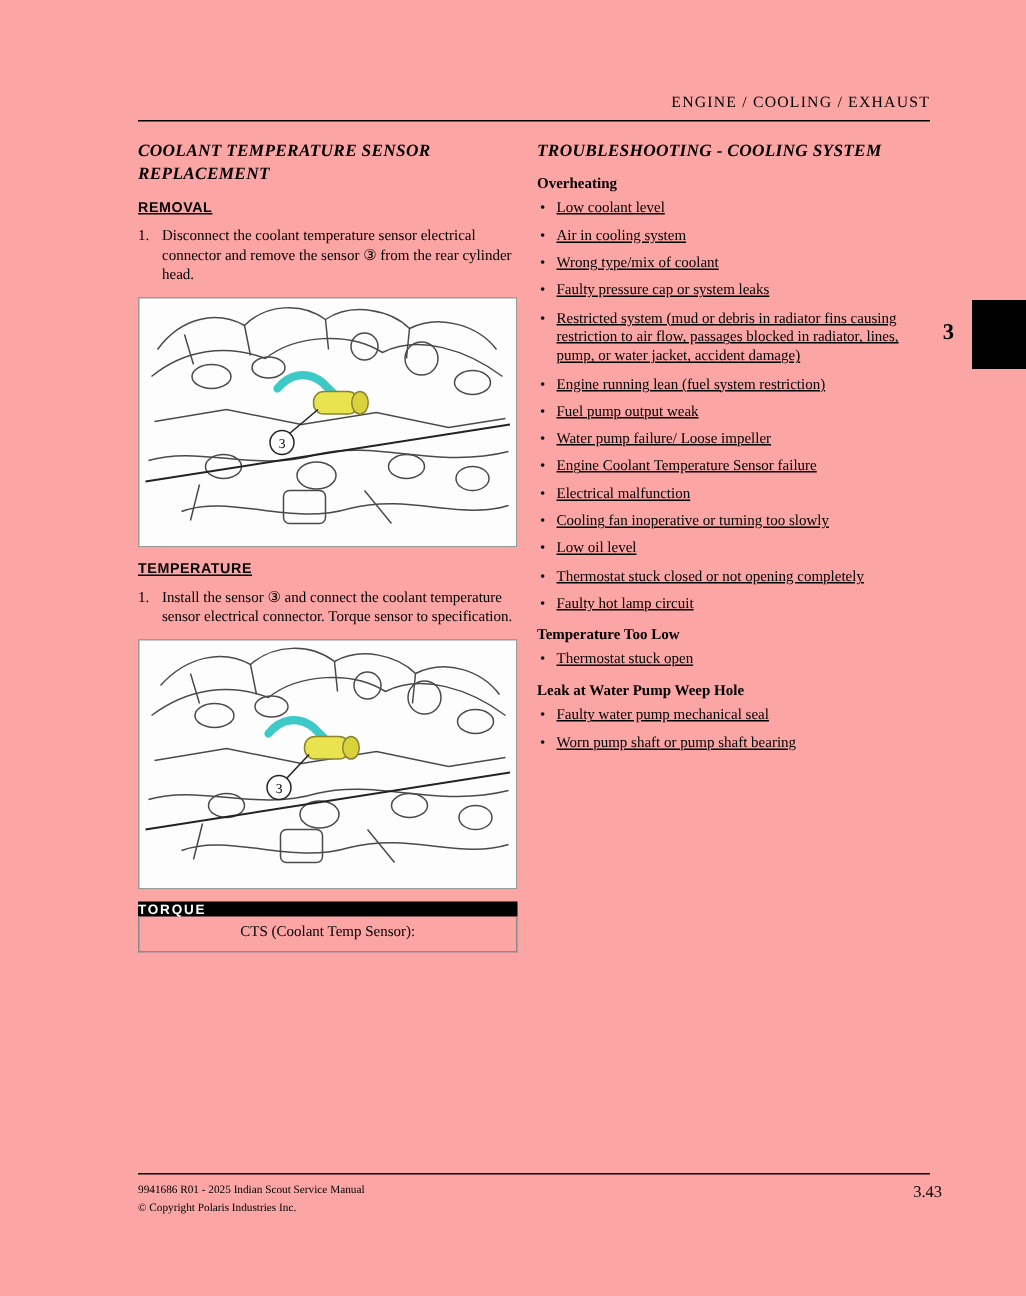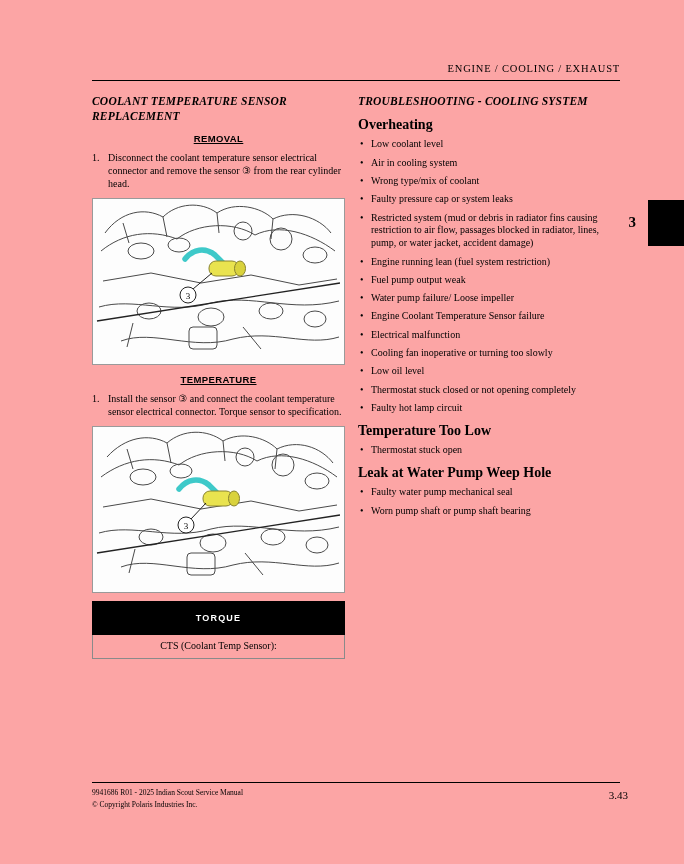--- a/index.html
+++ b/index.html
@@ -22,46 +22,46 @@
   
   .col-left  { position:absolute; left:92px;  top:94px; width:253px; }
   .col-right { position:absolute; left:358px; top:94px; width:262px; }
 
   .main-title {
     font-family:"Liberation Serif", serif; font-style:italic; font-weight:bold;
     font-size:11.5px; line-height:1.3; letter-spacing:0.2px; text-transform:uppercase;
   }
   .subhead {
     margin-top:9px; font-family:"Liberation Sans", sans-serif;
-    font-weight:bold; font-size:9.5px; letter-spacing:0.4px; text-decoration:underline;text-align:center;
+    font-weight:bold; font-size:9.5px; letter-spacing:0.4px; text-decoration:underline;
   }
   .step { display:flex; margin-top:7px; font-size:10px; line-height:1.3; }
   .step-num { width:16px; flex:none; }
   .step-text { flex:1; }
 
   figure.illustration {
     margin-top:8px; width:253px; height:167px;
     border:1px solid #9a9a9a; background:#fdfdfd; overflow:hidden;
   }
   figure.illustration svg { width:100%; height:100%; display:block; }
 
   .torque-wrap { margin-top:8px; width:253px; }
   .torque-bar {
-    background:#000; color:#fff; text-align:center;
+    background:#000; color:#fff; 
     font-family:"Liberation Sans", sans-serif; font-weight:bold;
-    font-size:9px; letter-spacing:1.2px; padding:12px 0;
+    font-size:9px; letter-spacing:1.2px; padding:0 0;
   }
   .torque-body {
     border:1px solid #8a8a8a; border-top:none; text-align:center;
     font-size:10px; line-height:1.35; padding:4px 0 6px;
   }
   .torque-line2 { font-weight:bold; }
 
-  .bold-sub { margin-top:8px; font-size:14px; font-weight:bold; }
-  ul.bullets { list-style:none; margin-top:2px; }
+  .bold-sub { margin-top:8px; font-size:10px; font-weight:bold; }
+  ul.bullets { list-style:none; margin-top:2px;text-decoration:underline; }
   ul.bullets li {
     position:relative; padding-left:13px; font-size:10px; line-height:1.28; margin-top:5.5px;
   }
   ul.bullets li::before { content:"•"; position:absolute; left:2px; top:0; }
 
   
   .footer-rule { position:absolute; left:92px; right:64px; top:782px; border-top:1.2px solid #000; }
   .footer-left { position:absolute; left:92px; top:787px; font-size:7.5px; line-height:1.55; }
   .footer-right { position:absolute; right:56px; top:789px; font-size:11px; }
 </style>

